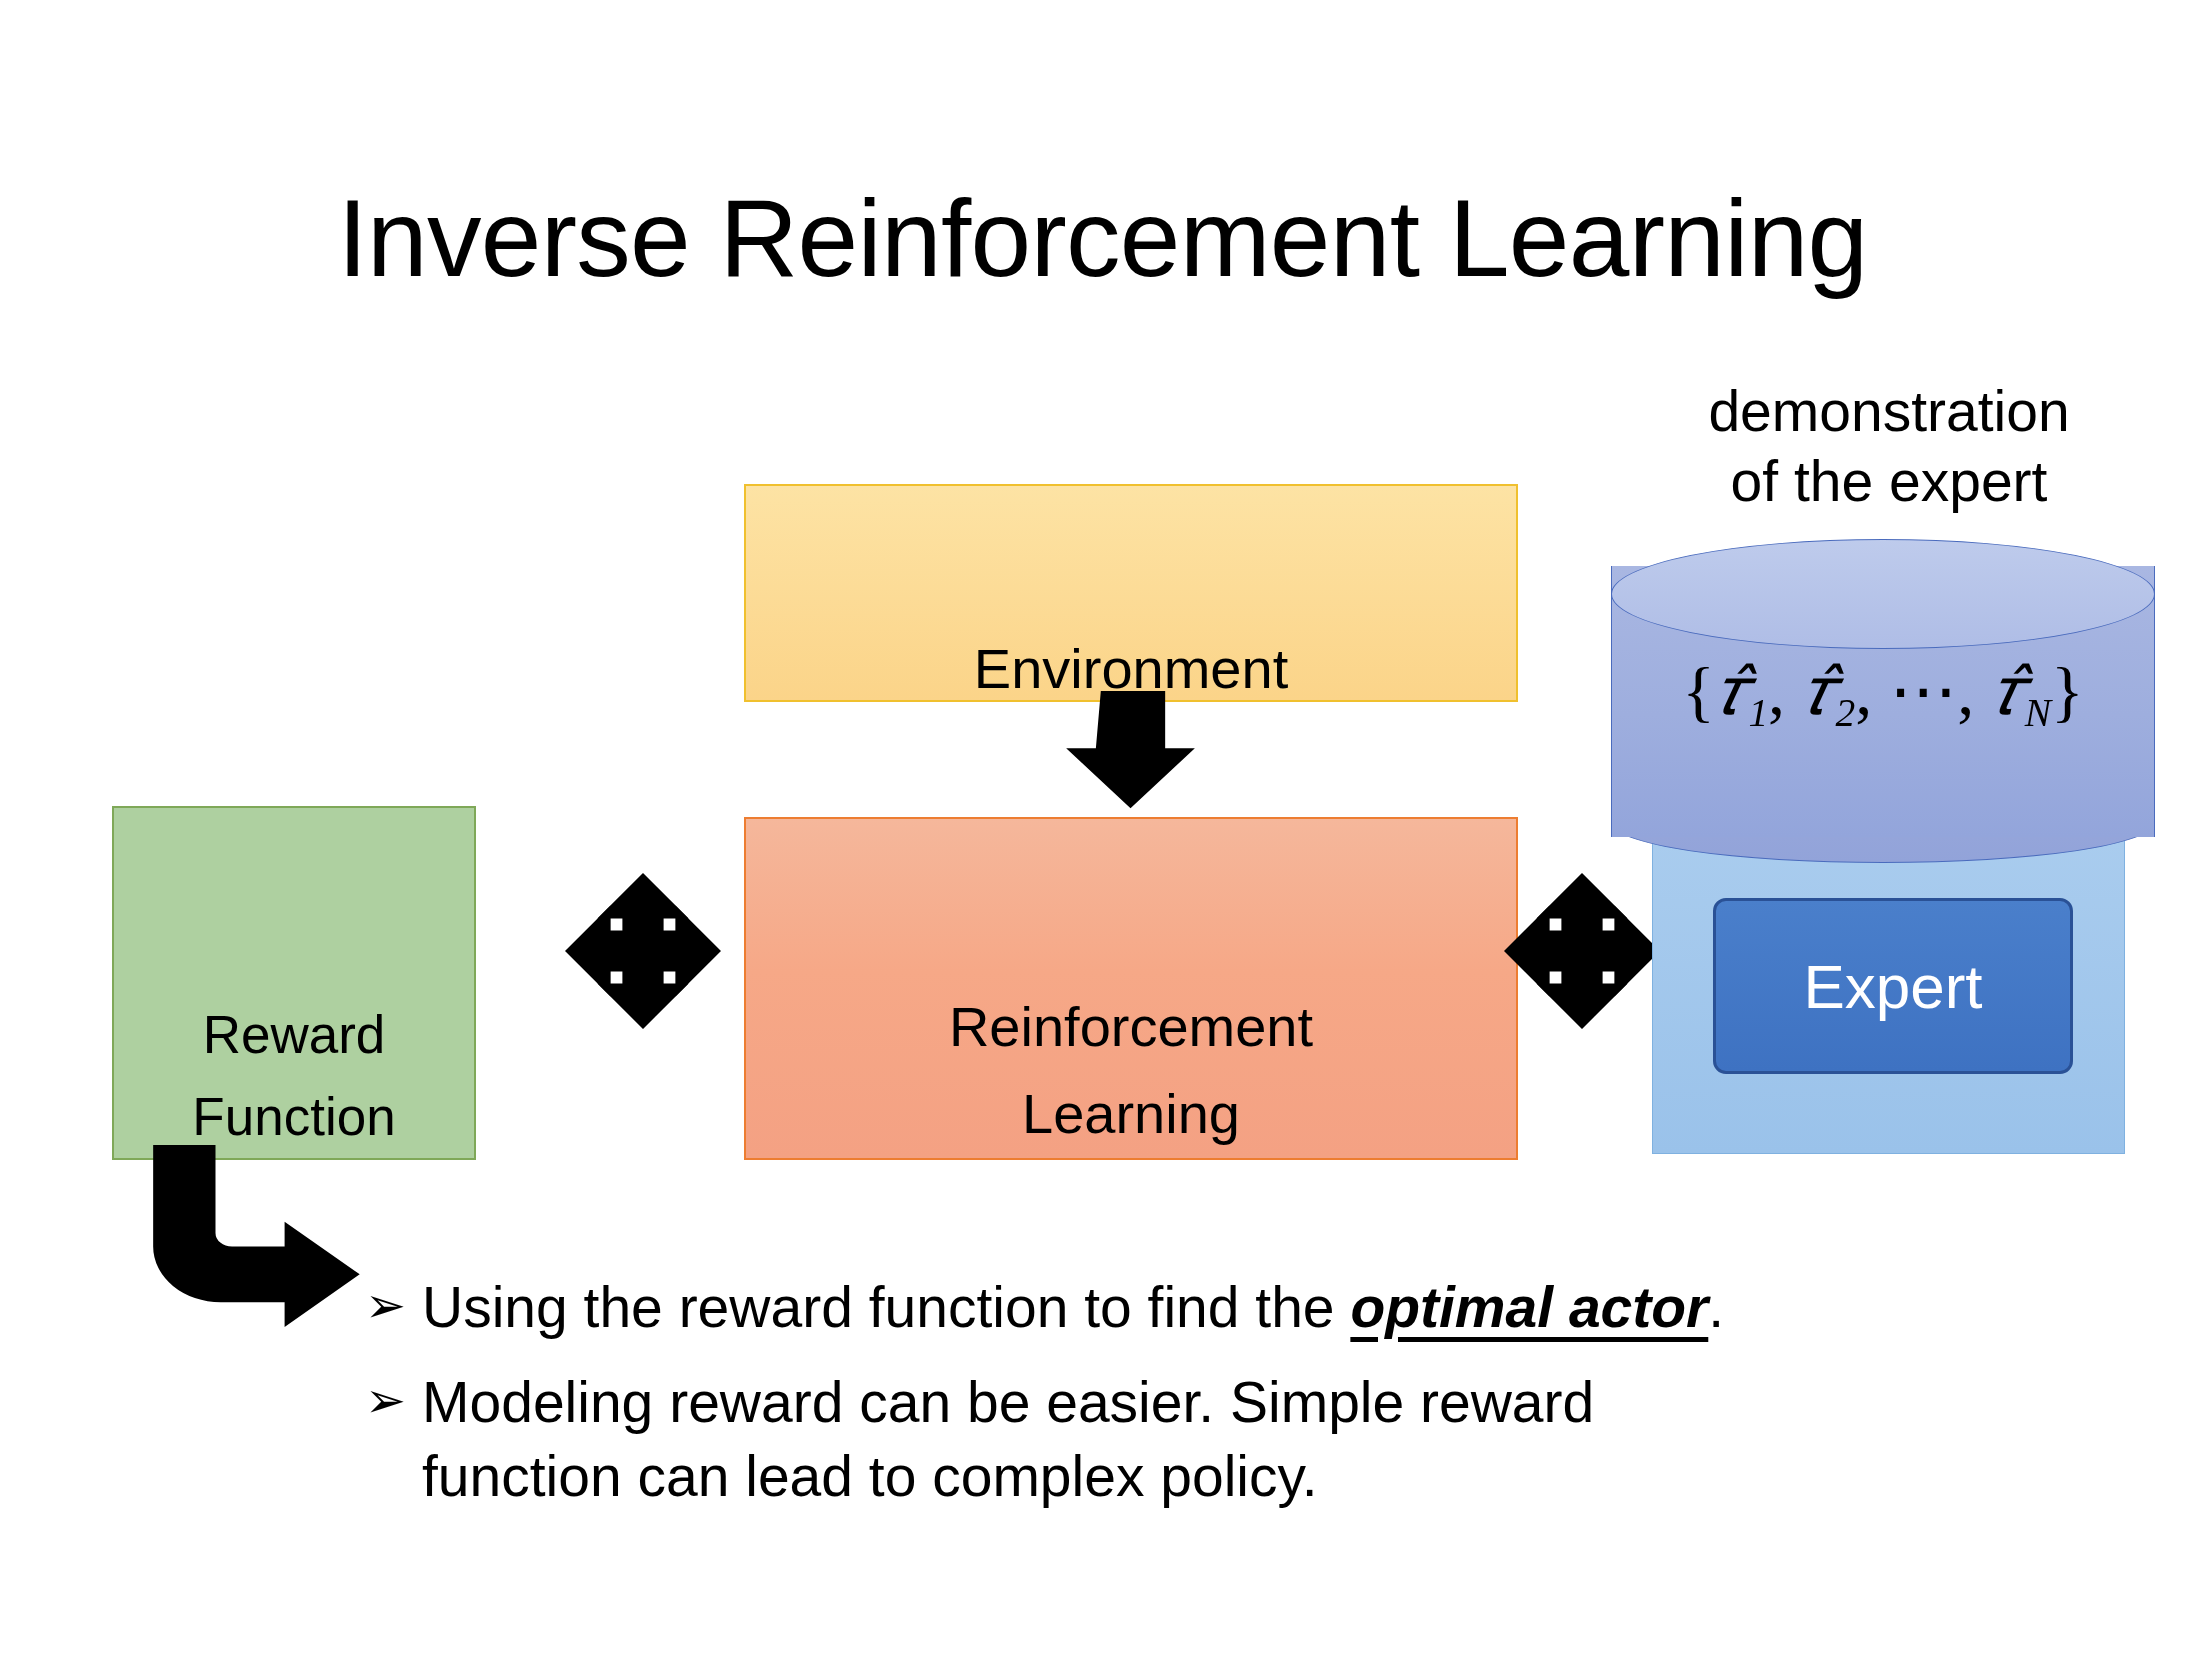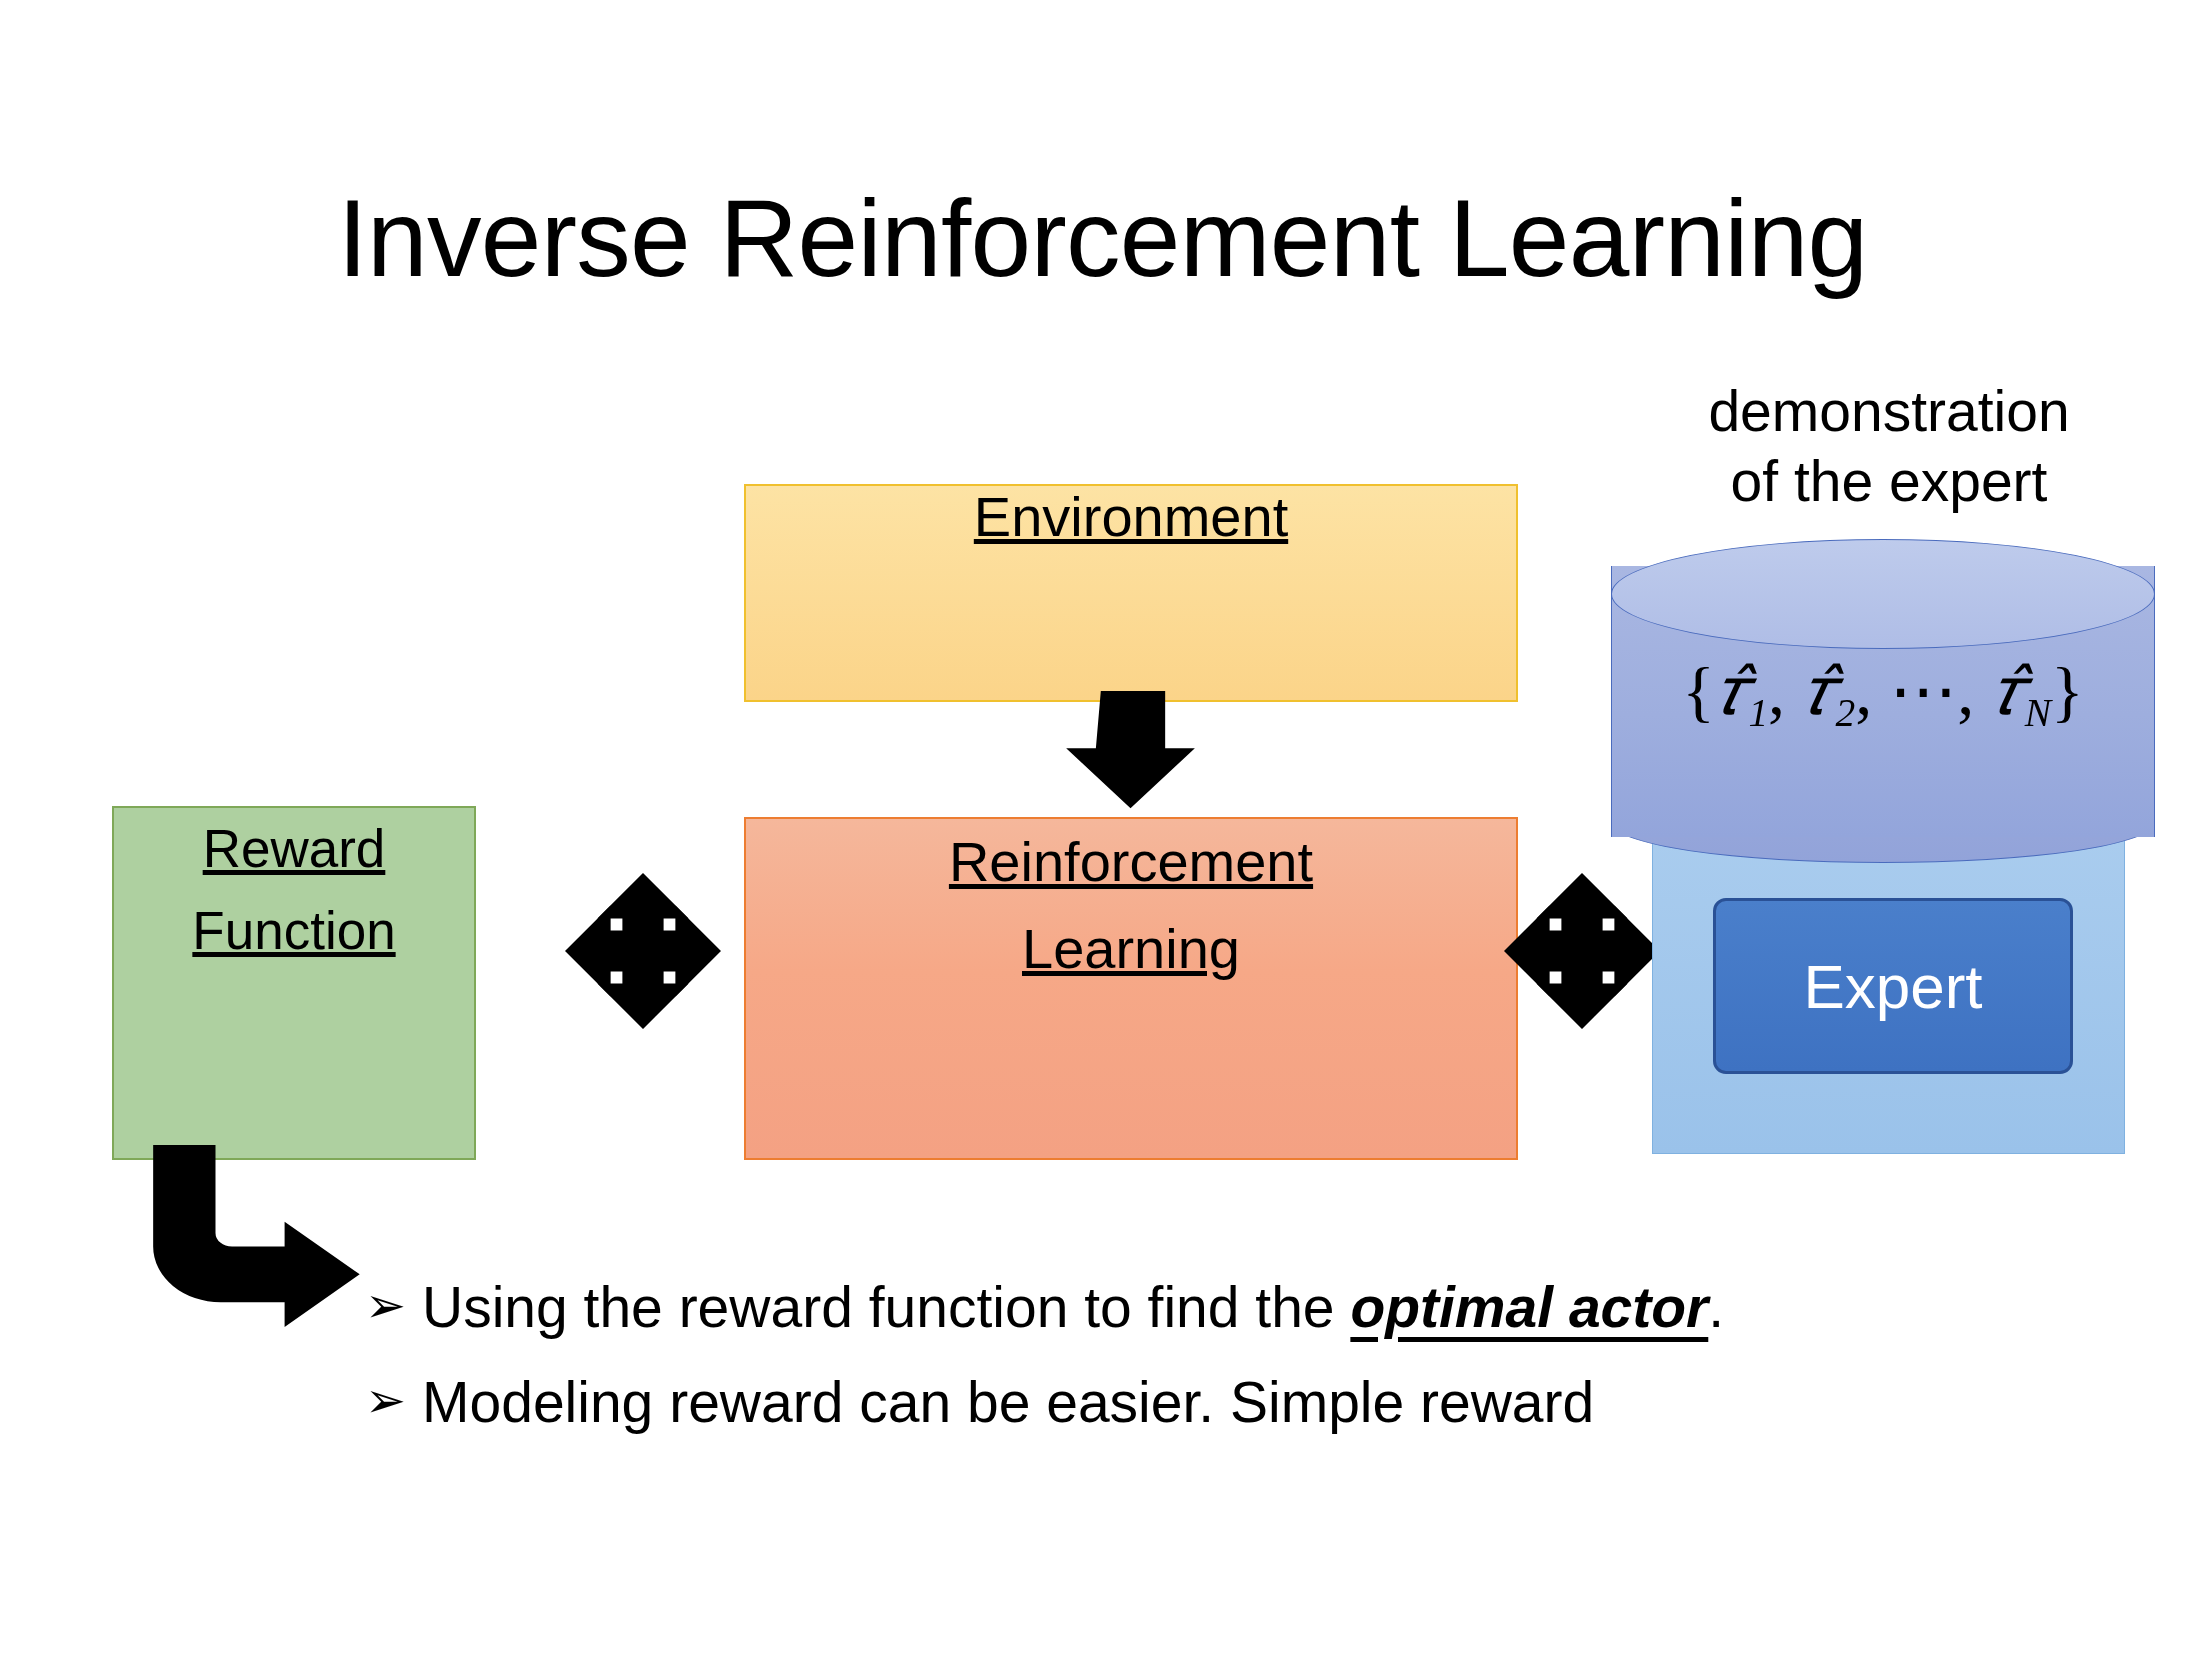--- a/index.html
+++ b/index.html
@@ -30,24 +30,23 @@
     letter-spacing: -0.7px;
     white-space: nowrap;
     margin-top: 21px;
   }
 
   
   .flowbox {
     position: absolute;
     box-sizing: border-box;
     display: flex;
-    align-items: flex-start;
+    align-items: flex-end;
     justify-content: center;
     text-align: center;
-    text-decoration: underline;
   }
 
   
   #env-box {
     left: 744px;
     top: 484px;
     width: 774px;
     height: 218px;
     background: linear-gradient(180deg, #FDE3A4 0%, #FBD489 100%);
     border: 2.9px solid #F0C02E;
@@ -283,19 +282,19 @@
 
   <div id="bullets">
 
     <div class="bullet-row">
       <span class="bullet-marker">➢</span>
       <span class="bullet-text"><span>Using the reward function to find the </span><span class="emph">optimal actor</span><span>.</span></span>
     </div>
 
     <div class="bullet-row">
       <span class="bullet-marker">➢</span>
-      <span class="bullet-text"><span>Modeling reward can be easier. Simple reward</span><br></span>
+      <span class="bullet-text"><span>Modeling reward can be easier. Simple reward</span><br><span>function can lead to complex policy.</span></span>
     </div>
 
   </div>
 
 </div>
 
 
 </body></html>

